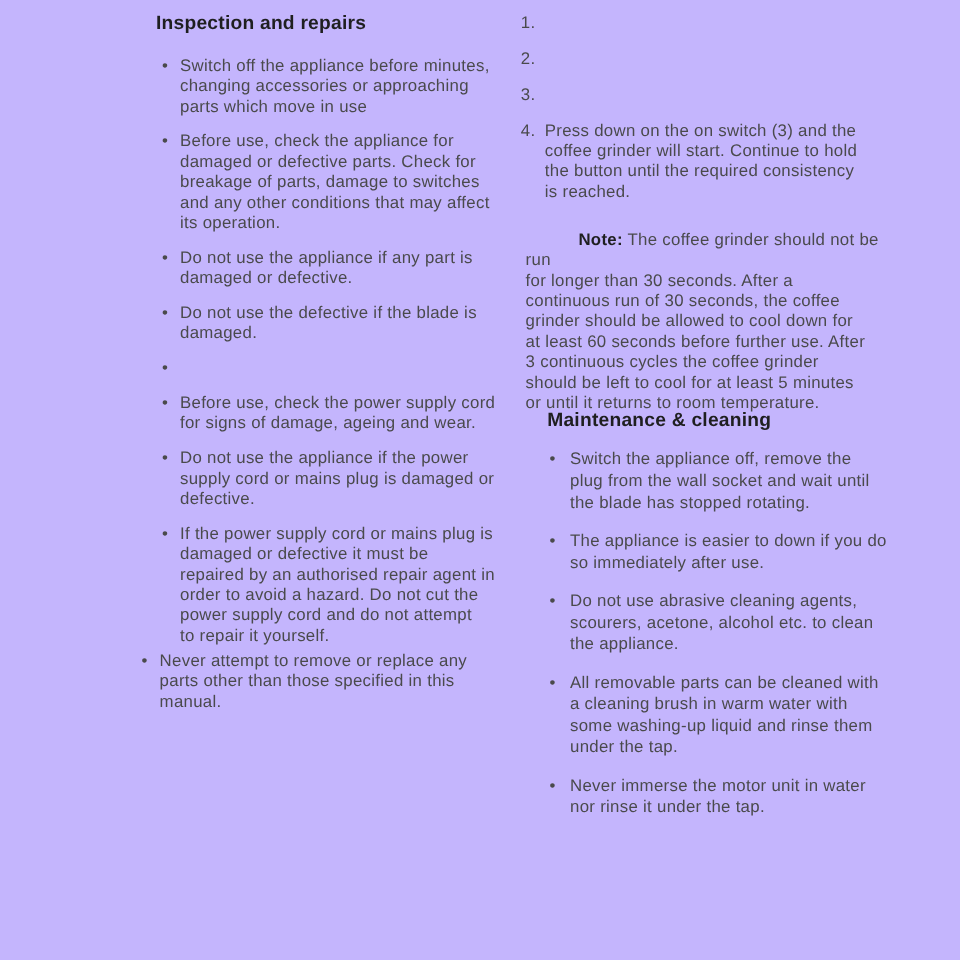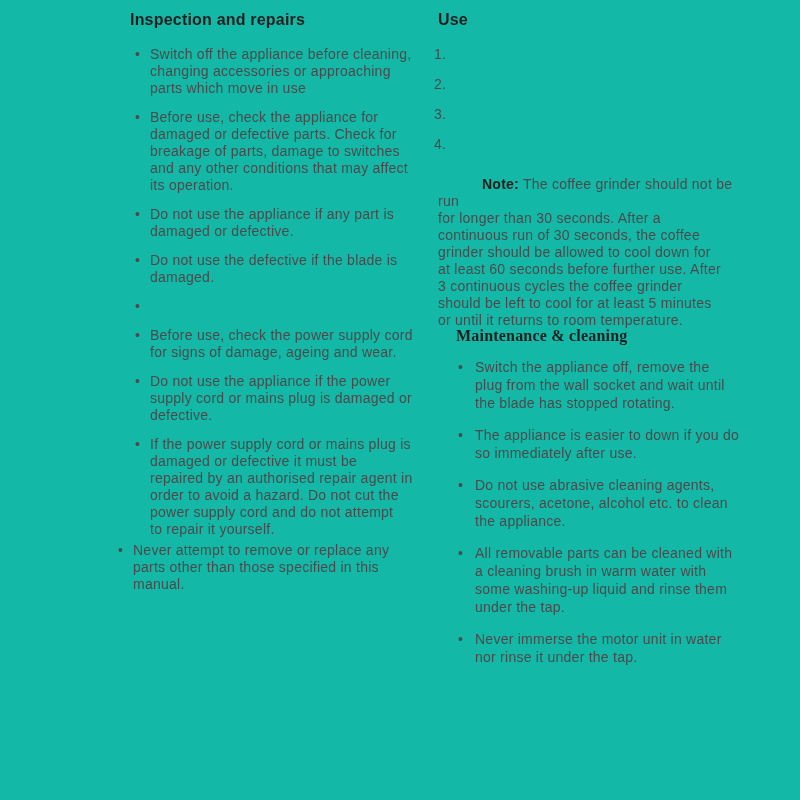--- a/index.html
+++ b/index.html
@@ -4,21 +4,21 @@
 <style>
   html, body {
     margin: 0;
     padding: 0;
     background: #ffffff;
   }
   .page {
     position: relative;
     width: 800px;
     height: 800px;
-    background: #14b8a6;
+    background: #c4b5fd;
     overflow: hidden;
     font-family: "Liberation Sans", sans-serif;
     color: #4a4a4c;
     font-size: 14px;
     line-height: 17px;
     letter-spacing: 0.25px;
   }
   .col { position: absolute; top: 10px; }
   .col-left  { left: 118px; width: 314px; }
   .col-right { left: 434px; width: 308px; }
@@ -26,21 +26,21 @@
   .heading {
     margin: 0;
     font-size: 16px;
     font-weight: bold;
     line-height: 19px;
     color: #1f1f20;
     letter-spacing: 0.2px;
   }
   .heading-left   { margin: 0 0 17px 12px; }
   .heading-use    { margin: 0 0 17px 4px; }
-  .heading-maint  { margin: -3px 0 13px 22px; font-family: Liberation Serif, serif; }
+  .heading-maint  { margin: -3px 0 13px 22px; }
 
   .item { display: flex; }
   .item .marker { flex: none; }
   .item .text   { white-space: pre-line; }
 
   
   .li-item { margin: 0 0 12px 17px; }
   .li-item .marker { width: 15px; }
   .li-item.outdented { margin-left: 0; margin-top: -8px; }
 
@@ -64,21 +64,21 @@
 </head>
 <body>
 
 <div class="page">
 
   <div class="col col-left">
     <h2 class="heading heading-left">Inspection and repairs</h2>
 
     <div class="item li-item">
       <span class="marker">•</span>
-      <span class="text">Switch off the appliance before cleaning,
+      <span class="text">Switch off the appliance before minutes,
 changing accessories or approaching
 parts which move in use</span>
     </div>
     <div class="item li-item">
       <span class="marker">•</span>
       <span class="text">Before use, check the appliance for
 damaged or defective parts. Check for
 breakage of parts, damage to switches
 and any other conditions that may affect
 its operation.</span>
@@ -118,33 +118,36 @@
     </div>
     <div class="item li-item outdented">
       <span class="marker">•</span>
       <span class="text">Never attempt to remove or replace any
 parts other than those specified in this
 manual.</span>
     </div>
   </div>
 
   <div class="col col-right">
-    <h2 class="heading heading-use">Use</h2>
 
     <div class="item step-item">
       <span class="marker">1.</span>
     </div>
     <div class="item step-item">
       <span class="marker">2.</span>
     </div>
     <div class="item step-item">
       <span class="marker">3.</span>
     </div>
     <div class="item step-item">
       <span class="marker">4.</span>
+      <span class="text">Press down on the on switch (3) and the
+coffee grinder will start. Continue to hold
+the button until the required consistency
+is reached.</span>
     </div>
 
     <div class="note">
       <span class="note-label">Note:</span><span class="note-text"> The coffee grinder should not be run
 for longer than 30 seconds. After a
 continuous run of 30 seconds, the coffee
 grinder should be allowed to cool down for
 at least 60 seconds before further use. After
 3 continuous cycles the coffee grinder
 should be left to cool for at least 5 minutes

